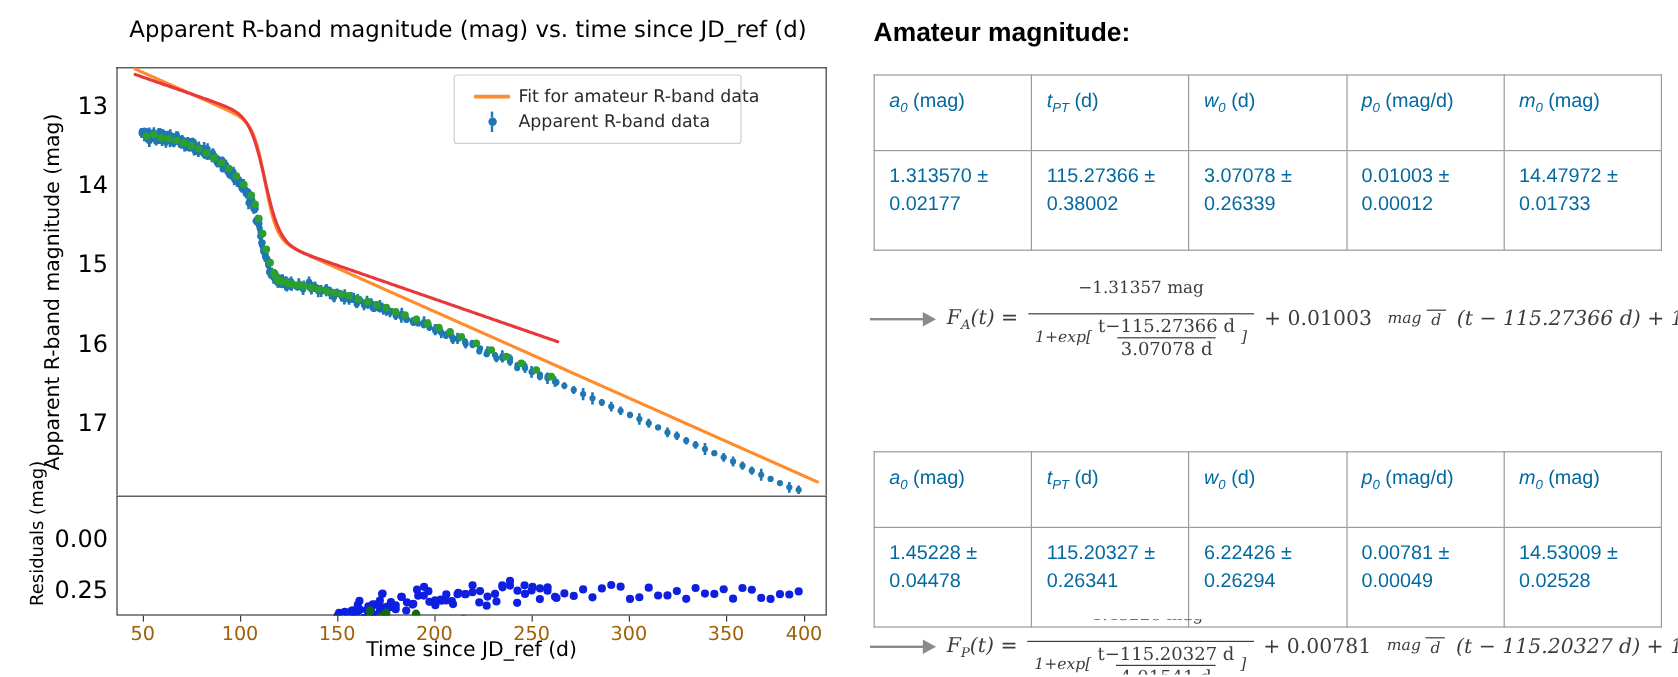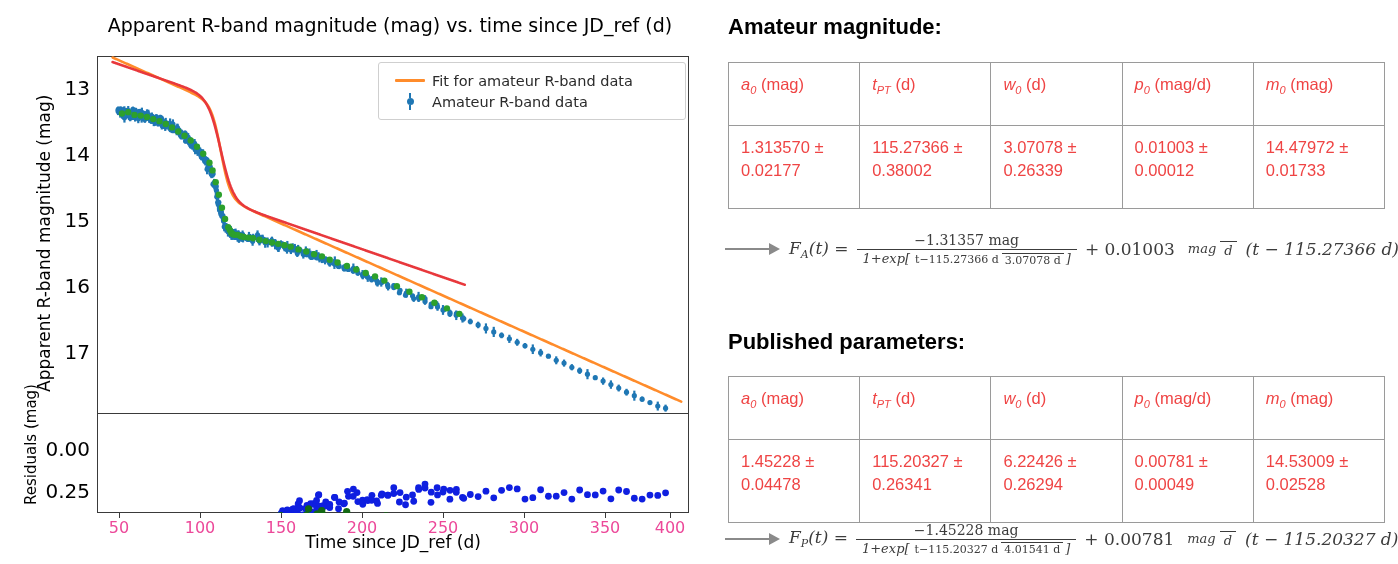--- a/index.html
+++ b/index.html
@@ -42,27 +42,27 @@
 
   .ytick{
     position:absolute;right:0;transform:translateY(-50%);
     font-size:20px;color:#000;text-align:right;white-space:nowrap;
   }
   .ytickwrap{position:absolute;left:0;top:0;width:90px;height:564px;}
 
   .xtickwrap{position:absolute;left:0;top:0;width:710px;height:564px;}
   .xtick{
     position:absolute;top:518px;transform:translateX(-50%);
-    font-size:16px;color:#ec4899;white-space:nowrap;
+    font-size:16px;color:#a16207;white-space:nowrap;
   }
   .xtm{position:absolute;top:513px;width:1.3px;height:5px;background:#3a3a3a;}
 
   
   .legend{
-    position:absolute;left:378px;top:62px;width:308px;
+    position:absolute;left:378px;top:62px;width:240px;
     box-sizing:border-box;border:1px solid #cfcfcf;border-radius:3px;
     background:#fff;padding:7px 9px 7px 9px;
   }
   .leg-row{display:flex;align-items:center;height:21px;}
   .leg-key{width:44px;flex:0 0 44px;display:flex;align-items:center;justify-content:center;}
   .leg-line{width:30px;height:3px;border-radius:1px;}
   .leg-pt{position:relative;width:7px;height:7px;border-radius:50%;}
   .leg-pt::before,.leg-pt::after{
     content:"";position:absolute;left:2.6px;width:1.8px;height:5px;background:inherit;
   }
@@ -84,21 +84,21 @@
 
   table.ptable{
     position:absolute;border-collapse:collapse;
     table-layout:fixed;background:#fff;
   }
   #table-amateur{left:13px;top:62px;width:657px;}
   #table-published{left:13px;top:376px;width:657px;}
   table.ptable td{
     border:1px solid #9a9a9a;
     font-family:"Liberation Sans","DejaVu Sans",sans-serif;
-    font-size:16.5px;color:#ef4444;
+    font-size:16.5px;color:#0369a1;
     padding:10px 12px;vertical-align:top;
     line-height:1.42;
   }
   table.ptable tr.hdr td{height:42px;white-space:nowrap;}
   table.ptable tr.val td{height:62px;}
   .sym{font-style:italic;}
   .sub{font-size:11px;font-style:italic;vertical-align:sub;}
   .col-w{width:20%;}
 
   
@@ -116,24 +116,24 @@
     font-family:"DejaVu Serif","Liberation Serif",serif;
     font-size:17px;color:#3c3c3c;white-space:nowrap;
     display:flex;align-items:center;gap:5px;
   }
   .eq i{font-style:italic;}
   .frac{
     display:inline-flex;flex-direction:column;align-items:center;
     vertical-align:middle;margin:0 3px;
   }
   .frac .num{padding:0 6px 1px 6px;font-size:14px;}
-  .frac .den{padding:1px 6px 0 6px;font-size:13px;border-top:1.4px solid #3c3c3c;}
+  .frac .den{padding:1px 6px 0 6px;font-size:13px;border-top:1.4px solid #3c3c3c;margin-top:12px;}
   .smallfrac{
-    display:inline-flex;flex-direction:row;align-items:center;vertical-align:middle;
-    margin:0 2px;font-size:11px;justify-content:center;
+    display:inline-flex;flex-direction:column;align-items:center;vertical-align:middle;
+    margin:0 2px;font-size:15px;justify-content:center;
   }
   .smallfrac .n{padding:0 3px;}
   .smallfrac .d{padding:0 3px;border-top:1px solid #3c3c3c;}
   .unit{
     display:inline-flex;flex-direction:row;align-items:center;
     vertical-align:middle;margin:0 4px;font-size:13px;font-style:italic;
   }
   .unit .n{padding:0 4px 1px 4px;}
   .unit .d{padding:1px 4px 0 4px;border-top:1.4px solid #3c3c3c;}
   .clip-bottom{overflow:hidden;height:46px;}
@@ -1660,21 +1660,21 @@
       <div class="leg-row">
         <span class="leg-key">
             <span class="leg-line" id="lk0" style="background: rgb(255, 140, 43);"></span>
           </span>
         <span class="leg-txt">Fit for amateur R-band data</span>
       </div>
       <div class="leg-row">
         <span class="leg-key">
             <span class="leg-pt" id="lk2" style="background: rgb(31, 119, 180);"></span>
           </span>
-        <span class="leg-txt">Amateur R-band data</span>
+        <span class="leg-txt">Apparent R-band data</span>
       </div>
     </div>
   </div>
 
   <div class="right">
 
     <div class="sect-title" id="title-amateur">Amateur magnitude:</div>
 
     <table class="ptable" id="table-amateur">
       <tbody>
@@ -1711,21 +1711,20 @@
         </span>
         <span>+ 0.01003</span>
         <span class="unit">
             <span class="n">mag</span>
             <span class="d">d</span>
           </span>
         <i>(t − 115.27366 d) + 14.47972 d</i>
       </span>
     </div>
 
-    <div class="sect-title" id="title-published">Published parameters:</div>
 
     <table class="ptable" id="table-published">
       <tbody>
           <tr class="hdr">
         <td class="col-w"><span class="sym">a</span><span class="sub">0</span><span> (mag)</span></td>
         <td class="col-w"><span class="sym">t</span><span class="sub">PT</span><span> (d)</span></td>
         <td class="col-w"><span class="sym">w</span><span class="sub">0</span><span> (d)</span></td>
         <td class="col-w"><span class="sym">p</span><span class="sub">0</span><span> (mag/d)</span></td>
         <td class="col-w"><span class="sym">m</span><span class="sub">0</span><span> (mag)</span></td>
       </tr>

